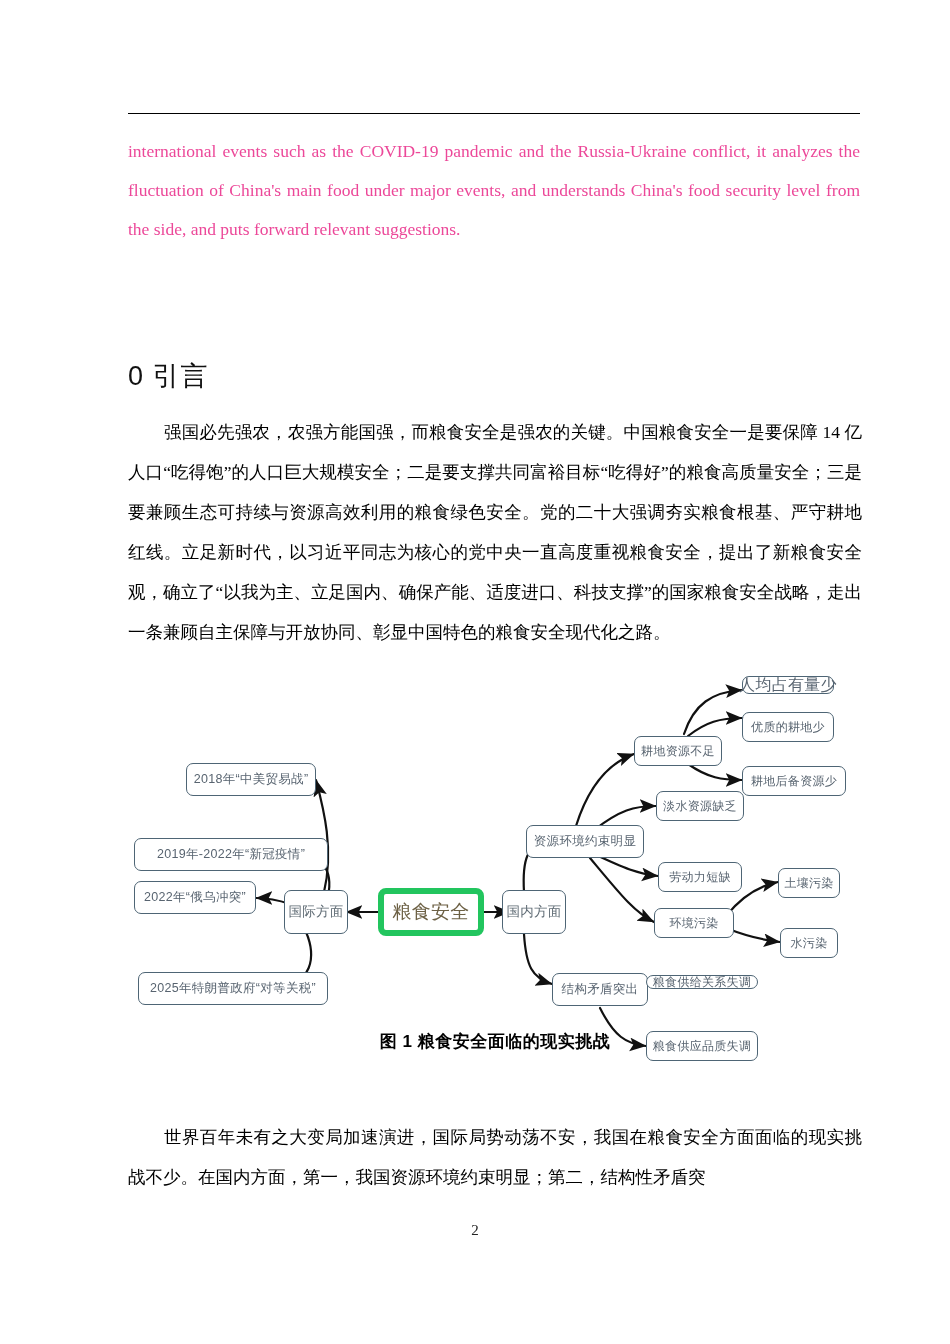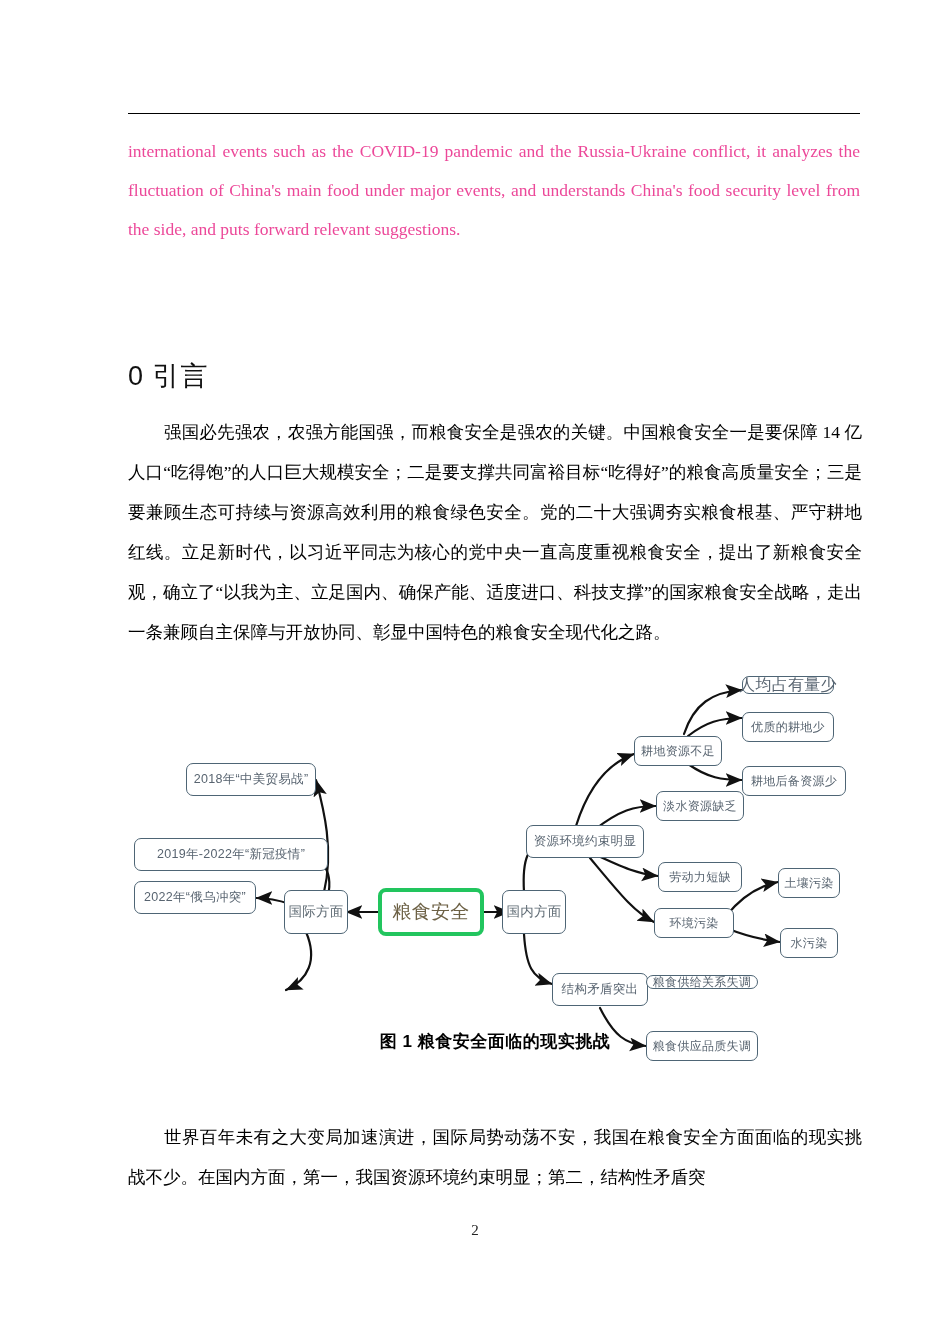--- a/index.html
+++ b/index.html
@@ -88,21 +88,21 @@
     border:1.6px solid #4e6575;
     border-radius:7px;
     display:flex;align-items:center;justify-content:center;
     font-family:"Liberation Sans", sans-serif;
     color:#5f6b74;
     letter-spacing:0.3px;
     white-space:nowrap;
     z-index:3;
   }
   .node.center{
-    border:4px solid #22c55e;
+    border:6px solid #22c55e;
     color:#6d6145;
     border-radius:8px;
   }
   .node.branch{color:#586470;}
   
   .pageno{
     position:absolute;left:0;top:1222px;width:950px;
     text-align:center;
     font-family:"Liberation Serif", serif;
     font-size:15px;
@@ -175,20 +175,21 @@
 
     <div class="node center" style="left:250px;top:228px;width:106px;height:48px;font-size:19px;">粮食安全</div>
 
     <div class="node" style="left:156px;top:230px;width:64px;height:44px;font-size:13.5px;">国际方面</div>
 
     <div class="node" style="left:374px;top:230px;width:64px;height:44px;font-size:13.5px;">国内方面</div>
 
     <div class="node branch" style="left:58px;top:103px;width:130px;height:33px;font-size:12.5px;">2018年“中美贸易战”</div>
     <div class="node branch" style="left:6px;top:166px;width:194px;height:33px;font-size:12.5px;margin-top:12px;">2019年-2022年“新冠疫情”</div>
     <div class="node branch" style="left:6px;top:221px;width:122px;height:33px;font-size:12.5px;">2022年“俄乌冲突”</div>
+    <div class="node branch" style="left:10px;top:312px;width:190px;height:33px;font-size:12.5px;">2025年特朗普政府“对等关税”</div>
 
     <div class="node branch" style="left:398px;top:165px;width:118px;height:33px;font-size:12.5px;">资源环境约束明显</div>
 
     <div class="node branch" style="left:424px;top:313px;width:96px;height:33px;font-size:12.5px;">结构矛盾突出</div>
 
     <div class="node branch" style="left:506px;top:76px;width:88px;height:30px;font-size:12px;">耕地资源不足</div>
     <div class="node branch" style="left:528px;top:131px;width:88px;height:30px;font-size:12px;">淡水资源缺乏</div>
     <div class="node branch" style="left:530px;top:202px;width:84px;height:30px;font-size:12px;">劳动力短缺</div>
     <div class="node branch" style="left:526px;top:248px;width:80px;height:30px;font-size:12px;">环境污染</div>
 

